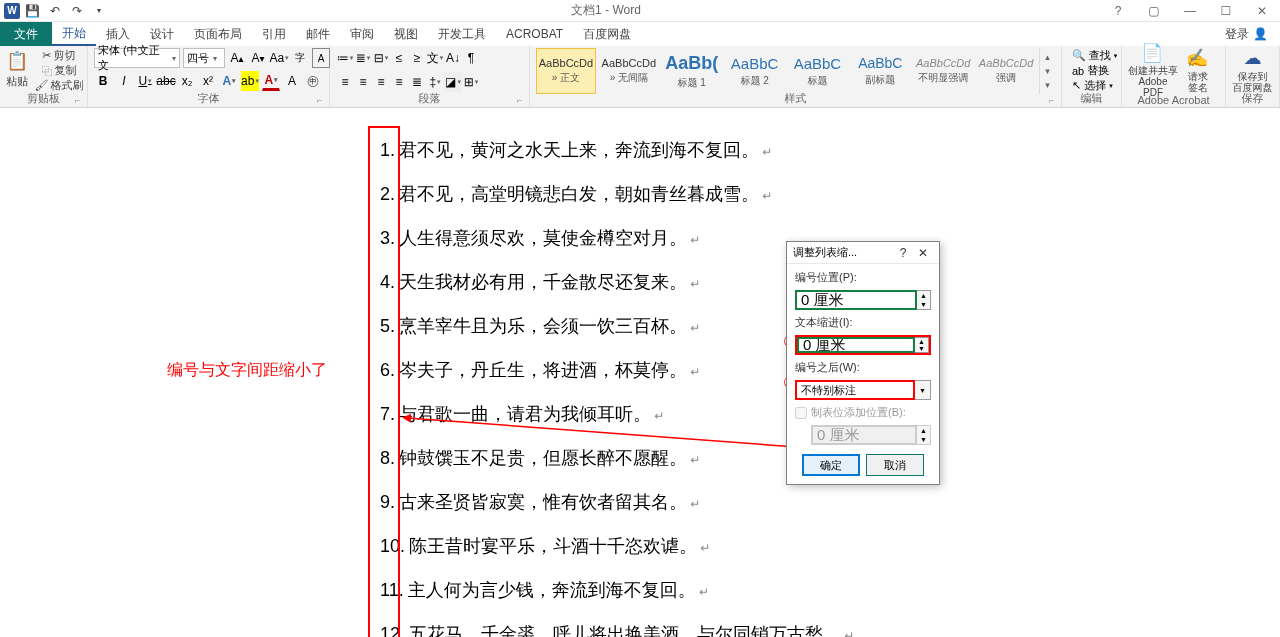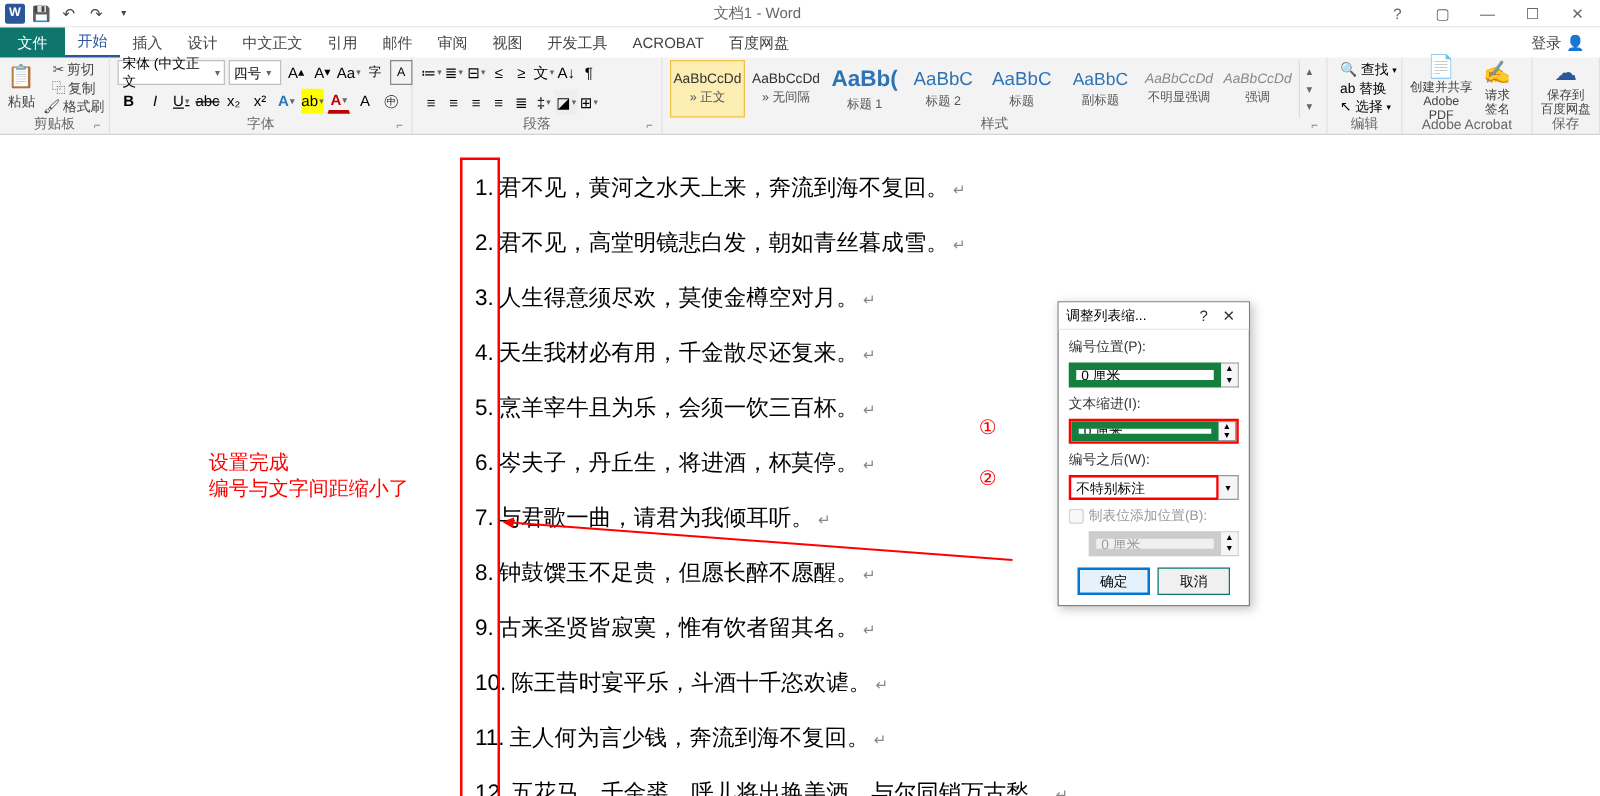--- a/index.html
+++ b/index.html
@@ -76,21 +76,21 @@
 .arrow-svg { position: absolute; pointer-events: none; }
 
 
 .dialog { position: absolute; width: 154px; background: #fff; border: 1px solid #808080; box-shadow: 2px 2px 8px rgba(0,0,0,0.25); font-size: 11px; }
 .dlg-title { height: 22px; background: #fff; border-bottom: 1px solid #e8e8e8; display: flex; align-items: center; padding: 0 6px; }
 .dlg-title-txt { flex: 1; }
 .dlg-title-btn { width: 20px; text-align: center; cursor: pointer; font-size: 12px; color: #333;}
 .dlg-body { padding: 6px 8px 8px 8px; display: flex; flex-direction: column; gap: 5px; }
 .dlg-label { color: #333; font-size: 11px; }
 .spinner { display: flex; height: 20px; }
-.spinner input { flex: 1; border: 6px solid #15803d; padding: 0 4px; font-size: 11px; min-width: 0; }
+.spinner input { flex: 1; border: 2px solid #15803d; padding: 0 4px; font-size: 15px; min-width: 0; }
 .spinner .spin { width: 14px; display: flex; flex-direction: column; border: 1px solid #999; border-left: none; }
 .spinner .sp { flex: 1; font-size: 7px; display: flex; align-items: center; justify-content: center; cursor: pointer; background: #f5f5f5; }
 .combo-dlg { display: flex; height: 20px; }
 .combo-dlg input { flex: 1; border: 1px solid #999; padding: 0 4px; font-size: 11px; min-width: 0;}
 .combo-dlg .dd { width: 16px; border: 1px solid #999; border-left: none; display: flex; align-items: center; justify-content: center; font-size: 8px; background: #f5f5f5; cursor: pointer;}
 .dlg-check { display: flex; align-items: center; gap: 4px; color: #999; }
 .dlg-check input { width: 12px; height: 12px; }
 .dlg-sub { margin-left: 16px; }
 .dlg-sub .spinner input { background: #f0f0f0; color: #999; border-color: #ccc;}
 .dlg-sub .spinner .spin { border-color: #ccc; }
@@ -119,21 +119,21 @@
     <div class="win-btn">☐</div>
     <div class="win-btn">✕</div>
   </div>
 </div>
 
 <div class="menu-bar">
   <div class="menu-tab file">文件</div>
   <div class="menu-tab active">开始</div>
   <div class="menu-tab">插入</div>
   <div class="menu-tab">设计</div>
-  <div class="menu-tab">中文正文</div>
+  <div class="menu-tab">页面布局</div>
   <div class="menu-tab">引用</div>
   <div class="menu-tab">邮件</div>
   <div class="menu-tab">审阅</div>
   <div class="menu-tab">视图</div>
   <div class="menu-tab">开发工具</div>
   <div class="menu-tab">ACROBAT</div>
   <div class="menu-tab">百度网盘</div>
   <div class="login-area">
       <span>登录</span>
       <span>👤</span>
@@ -335,37 +335,36 @@
         <div class="doc-line"><span class="num">9.</span><span>古来圣贤皆寂寞，惟有饮者留其名。</span><span style="color: rgb(136, 136, 136); font-size: 12px;"> ↵</span></div>
         <div class="doc-line"><span class="num">10.</span><span>陈王昔时宴平乐，斗酒十千恣欢谑。</span><span style="color: rgb(136, 136, 136); font-size: 12px;"> ↵</span></div>
         <div class="doc-line"><span class="num">11.</span><span>主人何为言少钱，奔流到海不复回。</span><span style="color: rgb(136, 136, 136); font-size: 12px;"> ↵</span></div>
         <div class="doc-line"><span class="num">12.</span><span>五花马，千金裘，呼儿将出换美酒，与尔同销万古愁。</span><span style="color: rgb(136, 136, 136); font-size: 12px;"> ↵</span></div>
       </div>
   </div>
 
   <div class="red-box" style="left:368px; top:18px; width:32px; height:520px;"></div>
 
   <div class="annot" style="left:167px; top:252px;">
-    <div>设置完成</div>
     <div>编号与文字间距缩小了</div>
   </div>
 
   <div class="annot" style="left:783px; top:224px;"><span>①</span></div>
   <div class="annot" style="left:783px; top:265px;"><span>②</span></div>
 
   <svg class="arrow-svg" style="left:400px; top:130px; width:420px; height:220px;">
     <defs>
         <marker id="ah" markerWidth="10" markerHeight="10" refX="2" refY="3" orient="auto">
           <path d="M0,0 L6,3 L0,6 Z" fill="#ff0000"></path>
         </marker>
       </defs>
     <line x1="410" y1="210" x2="8" y2="180" stroke="#ff0000" stroke-width="1.5" marker-end="url(#ah)"></line>
   </svg>
 
-  <div class="dialog" style="left:846px; top:133px;">
+  <div class="dialog" style="left:786px; top:133px;">
     <div class="dlg-title">
       <span class="dlg-title-txt">调整列表缩...</span>
       <span class="dlg-title-btn">?</span>
       <span class="dlg-title-btn">✕</span>
     </div>
     <div class="dlg-body">
       <div class="dlg-label">编号位置(P):</div>
       <div class="spinner">
         <input value="0 厘米" style="">
         <div class="spin">

